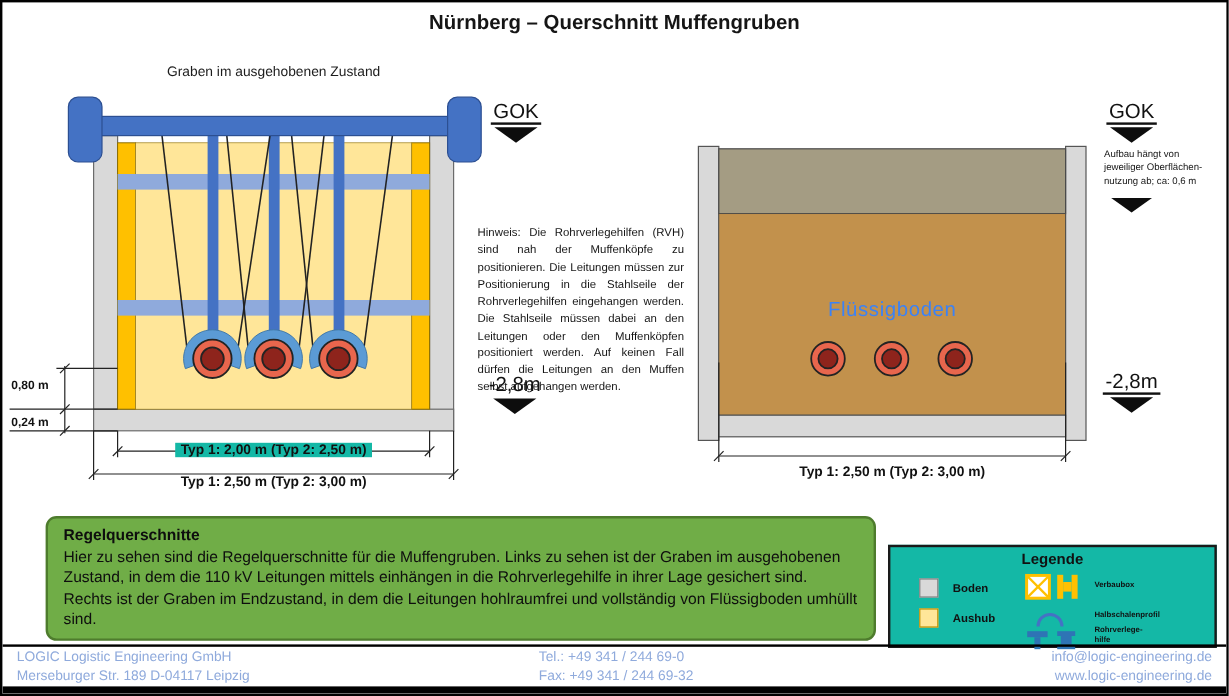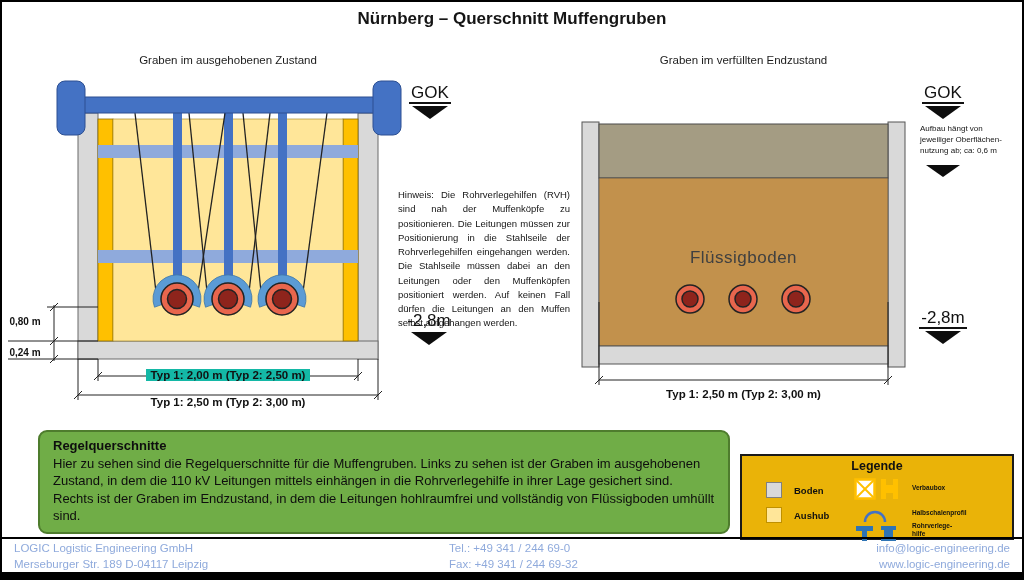--- a/index.html
+++ b/index.html
@@ -14,30 +14,30 @@
   .note-text{font-size:9.5px;line-height:1.5;text-align:justify;color:#151515;}
   .marker-stack{display:flex;flex-direction:column;align-items:center;}
   .marker-label{font-size:17px;color:#111;line-height:1.05;text-align:right;}
   .underlined{border-bottom:2px solid #111;padding:0 2px;}
   .tri{width:0;height:0;border-left:18px solid transparent;border-right:18px solid transparent;border-top:13px solid #0d0d0d;margin-top:2px;}
   .tri-sm{border-left-width:17px;border-right-width:17px;border-top-width:12px;}
   .surface-note{font-size:8px;line-height:1.35;color:#151515;}
   .dim-label{font-size:11.5px;font-weight:700;text-align:center;color:#111;}
   .dim-label .mask{background:#14b8a6;padding:0 5px;}
   .dim-side{font-size:10px;font-weight:700;text-align:center;color:#111;}
-  .fluess-label{font-size:17px;color:#404040;text-align:center;letter-spacing:0.5px;}
+  .fluess-label{font-size:17px;color:#3b82f6;text-align:center;letter-spacing:0.5px;}
   .info-box{
     left:36px;top:428px;width:692px;height:104px;box-sizing:border-box;
     background:#70AD47;border:2.5px solid #4e7c2d;border-radius:9px;padding:6px 13px;
   }
   .info-title{font-size:13px;font-weight:700;color:#0e0e0e;margin-bottom:2px;}
   .info-body{font-size:13px;line-height:1.33;color:#0e0e0e;}
   .legend-box{
     left:738px;top:452px;width:274px;height:86px;box-sizing:border-box;
-    background:#eab308;border:2px solid #1a1a1a;
+    background:#14b8a6;border:2px solid #1a1a1a;
   }
   .legend-title{position:absolute;left:0;right:0;top:3px;text-align:center;font-size:12.5px;font-weight:700;color:#111;}
   .legend-swatch{position:absolute;width:16px;height:16px;box-sizing:border-box;}
   .legend-label{position:absolute;font-size:9.5px;font-weight:700;color:#111;}
   .legend-label-sm{position:absolute;font-size:6.5px;font-weight:700;color:#111;line-height:1.25;}
   .footer-text{font-size:11.5px;color:#8FAADC;white-space:nowrap;}
   .divider{left:0;right:0;top:535px;height:2px;background:#000;}
   .bottom-bar{left:0;right:0;bottom:0;height:6px;background:#000;}
 </style>
 </head>
@@ -133,21 +133,20 @@
       <line x1="886" y1="300" x2="886" y2="383"></line>
       <line x1="597" y1="378" x2="886" y2="378"></line>
       <line x1="593" y1="382" x2="601" y2="374"></line>
       <line x1="882" y1="382" x2="890" y2="374"></line>
     </g>
   </svg>
 
   <div class="abs page-title">Nürnberg – Querschnitt Muffengruben</div>
 
   <div class="abs caption" style="left:76px;width:300px;top:52px;">Graben im ausgehobenen Zustand</div>
-  <div class="abs caption" style="left:580px;width:323px;top:52px;">Graben im verfüllten Endzustand</div>
 
   <div class="abs marker-stack" style="left:405px;top:82px;width:46px;">
     <span class="marker-label underlined">GOK</span>
     <div class="tri"></div>
   </div>
   <div class="abs marker-stack" style="left:398px;top:310px;width:58px;">
     <span class="marker-label">-2,8m</span>
     <div class="tri"></div>
   </div>
 

